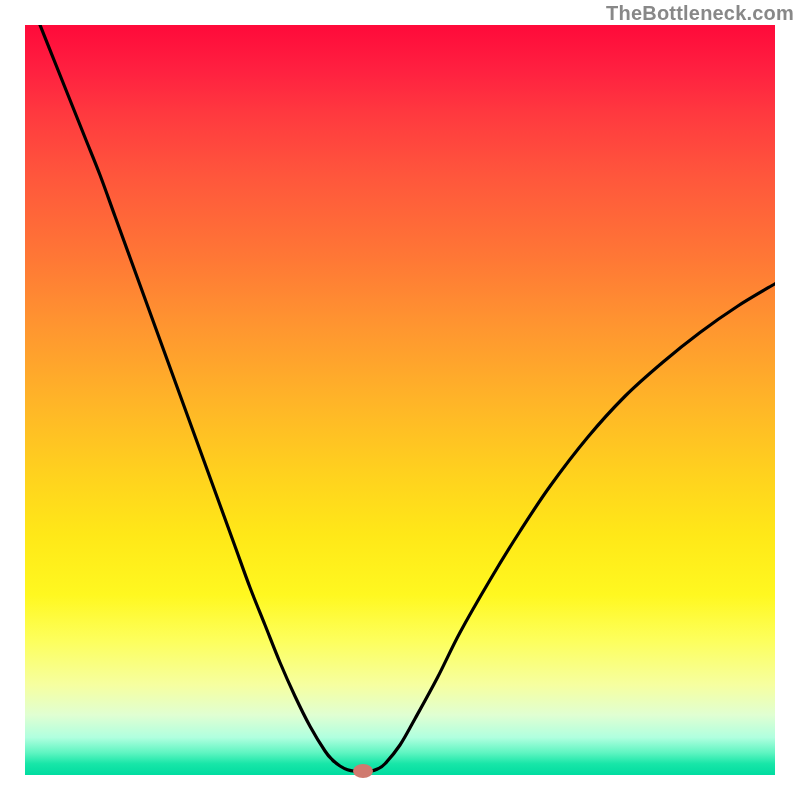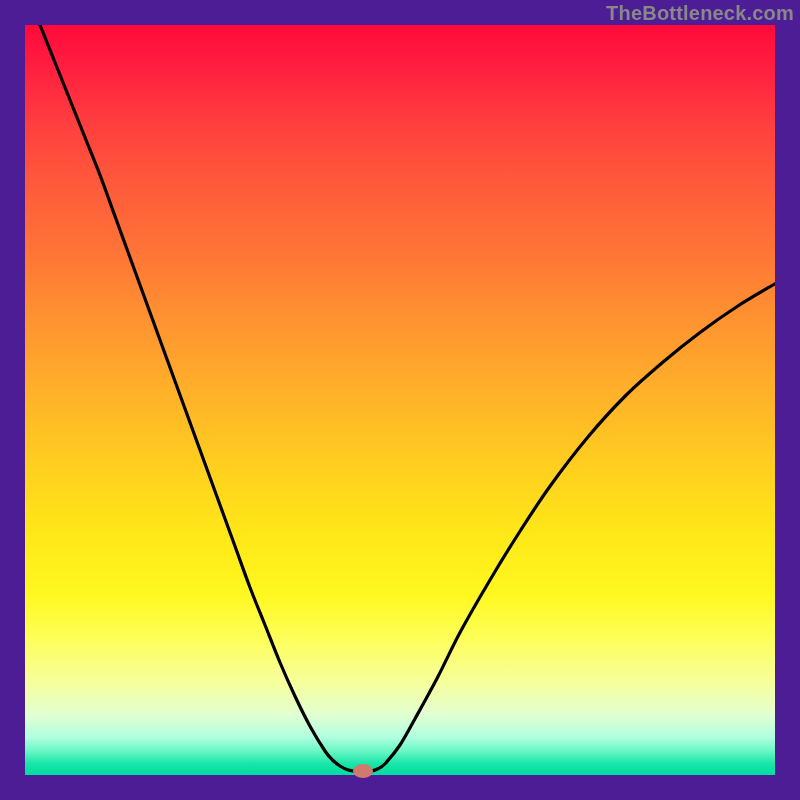--- a/index.html
+++ b/index.html
@@ -1,21 +1,21 @@
 <!DOCTYPE html>
 <html><head>
 <meta charset="utf-8">
 <style>
   * { margin: 0; padding: 0; box-sizing: border-box; }
   html, body { width: 800px; height: 800px; overflow: hidden; background: #000; }
   .frame {
     position: relative;
     width: 800px;
     height: 800px;
-    background: #4c1d95;
+    background: #ffffff;
   }
   .plot {
     position: absolute;
     left: 25px;
     top: 25px;
     width: 750px;
     height: 750px;
     background: linear-gradient(to bottom,
       #ff0a3a 0%,
       #ff2040 6%,

